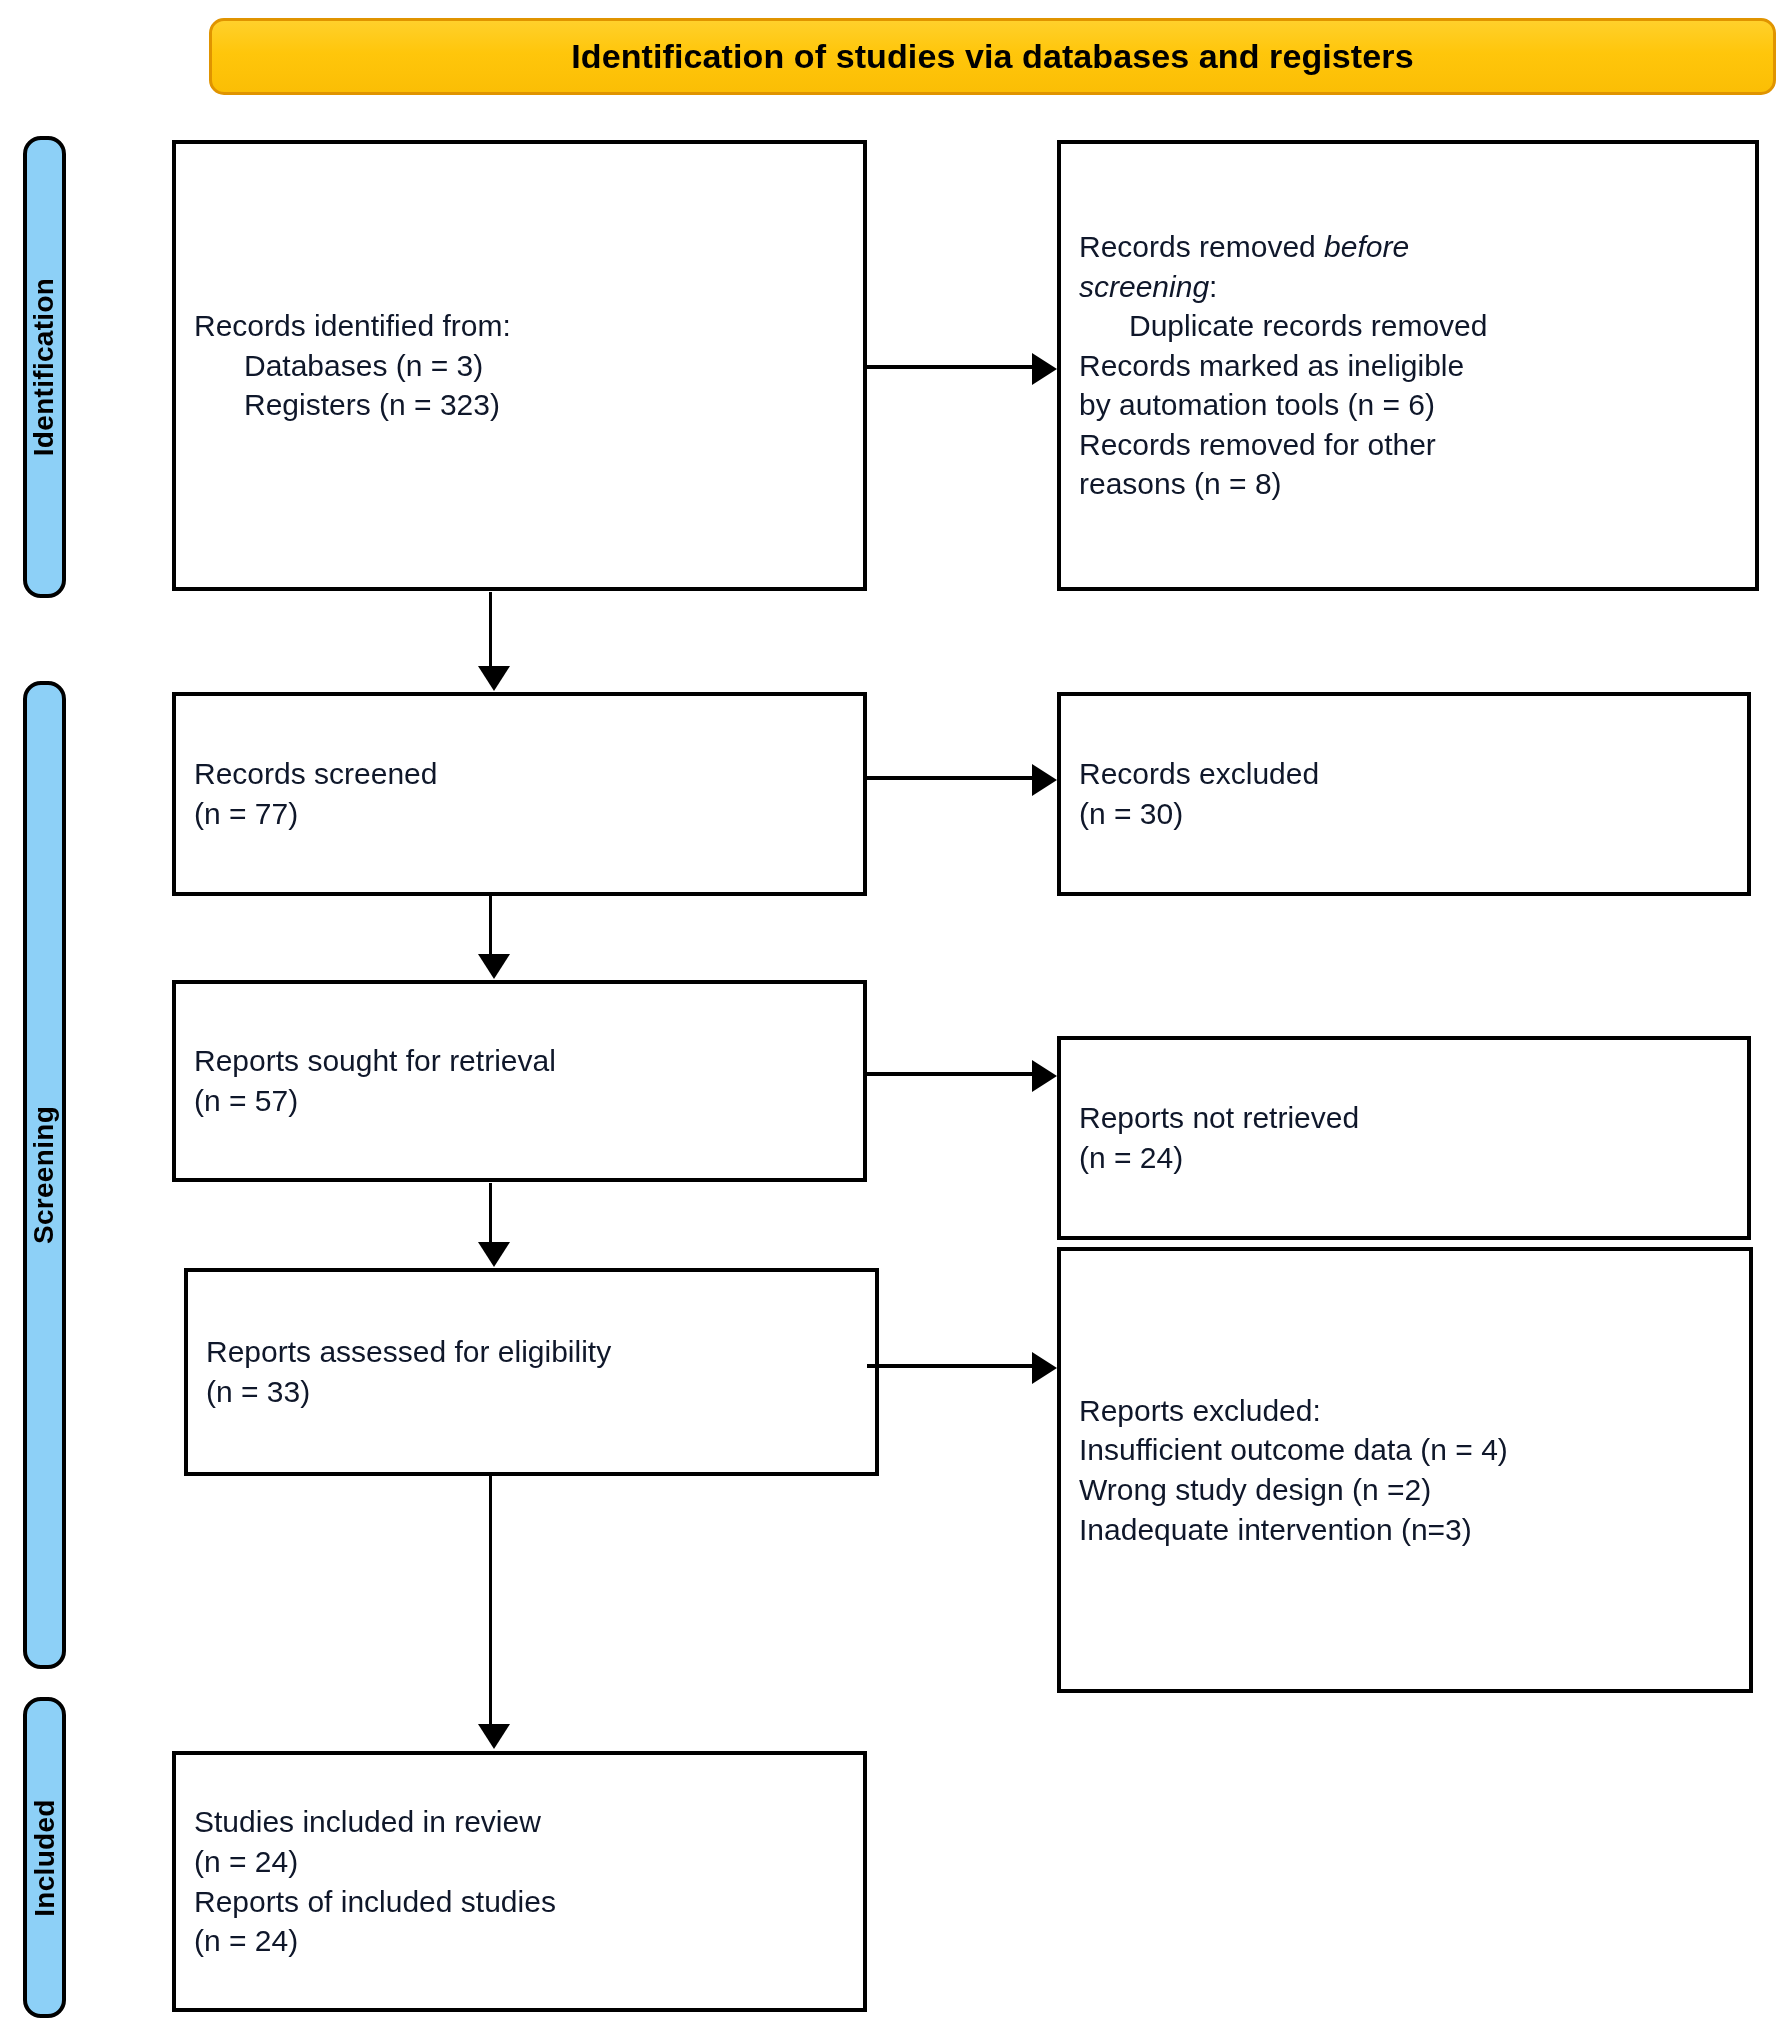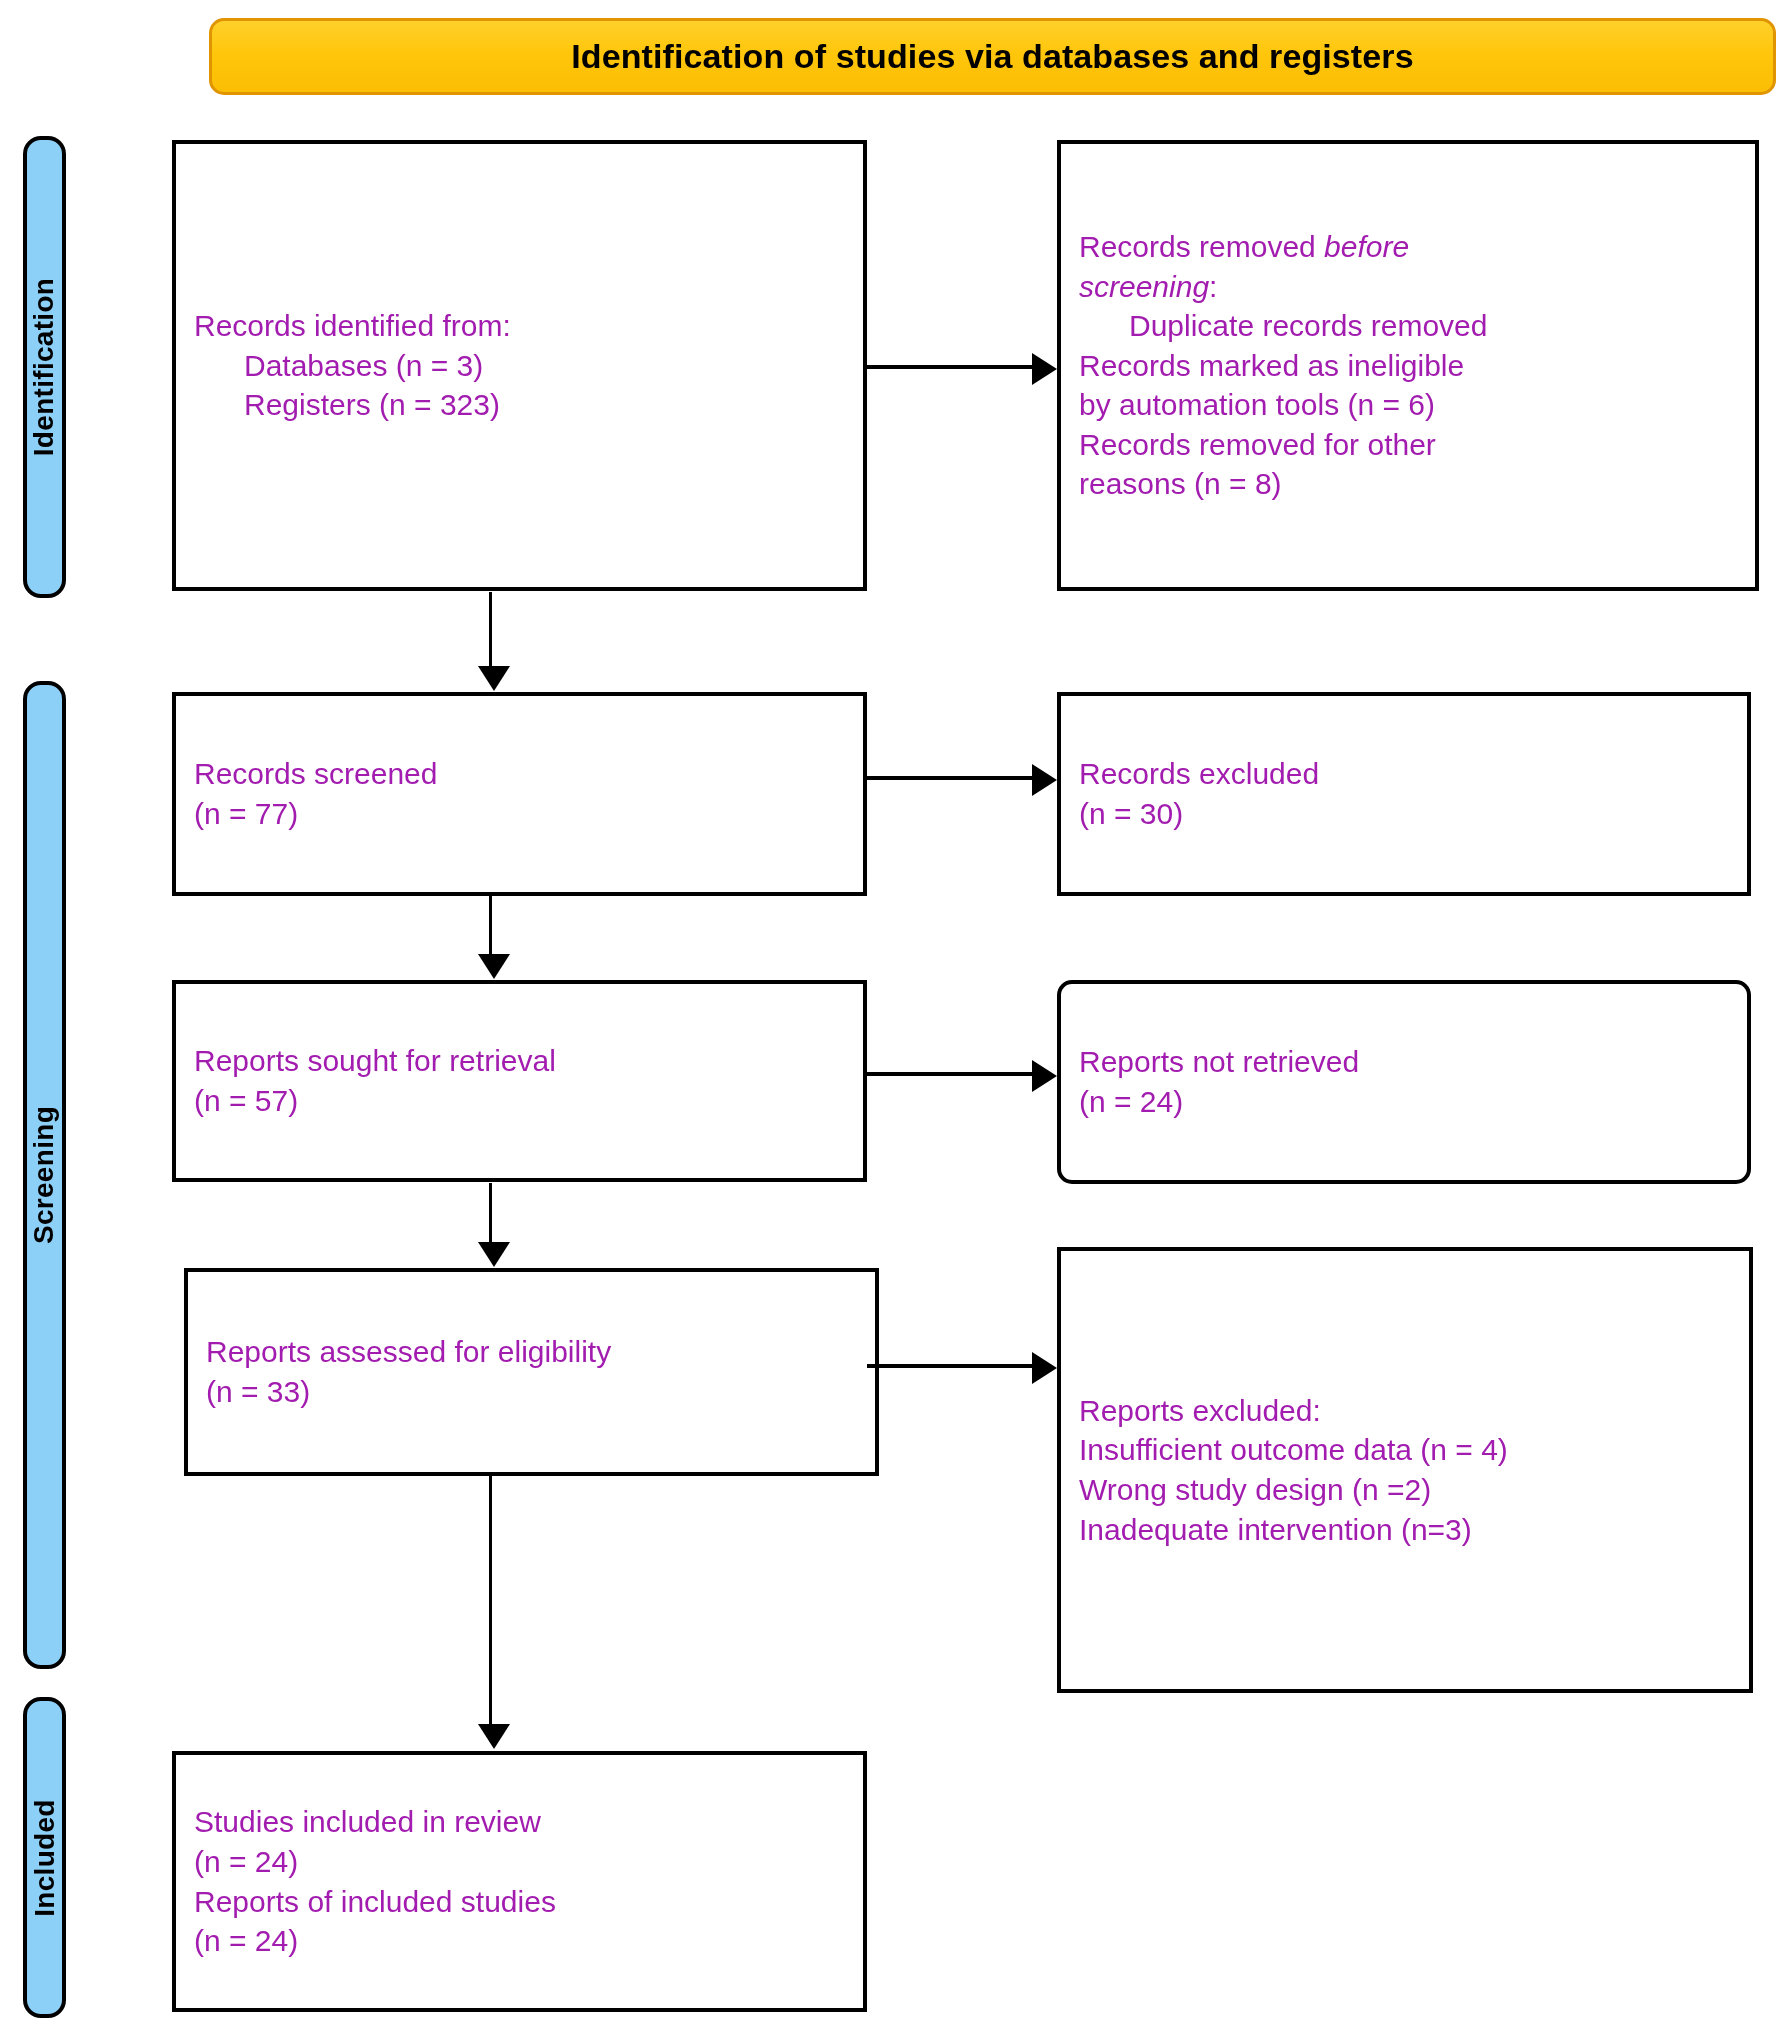--- a/index.html
+++ b/index.html
@@ -75,41 +75,41 @@
     border: 4.8px solid #000000;
     box-sizing: border-box;
     display: flex;
     flex-direction: column;
     justify-content: center;
   }
   .flow-box .box-text {
     padding: 0 18px;
     font-size: 30px;
     line-height: 1.32;
-    color: #a21caf;
+    color: #0f172a;
   }
   .flow-box .line { white-space: nowrap; }
   .flow-box .line.indent { padding-left: 50px; }
   .flow-box .line em { font-style: italic; }
 
   
   #box-identified        { left: 172px; top: 140px;  width: 695px; height: 451px; }
   #box-screened          { left: 172px; top: 692px; width: 695px; height: 204px; }
   #box-sought            { left: 172px; top: 980px; width: 695px; height: 202px; }
   #box-assessed          { left: 184px; top: 1268px; width: 695px; height: 208px; }
   #box-included          { left: 172px; top: 1751px; width: 695px; height: 261px; }
 
   
   #box-removed-before    { left: 1057px; top: 140px;  width: 702px; height: 451px; }
   #box-records-excluded  { left: 1057px; top: 692px; width: 694px; height: 204px; }
   #box-not-retrieved     { left: 1057px; top: 908px + 0px; width: 694px; height: 204px; }
   #box-reports-excluded  { left: 1057px; top: 1247px; width: 696px; height: 446px; }
 
   
-  #box-not-retrieved { top: 980px; border-radius: 15px; }
+  #box-not-retrieved { top: 1036px; }
 
   
   .arrow-v {
     position: absolute;
     width: 0;
     border-left: 3.4px solid #000000;
   }
   .arrow-v::after {
     content: "";
     position: absolute;

